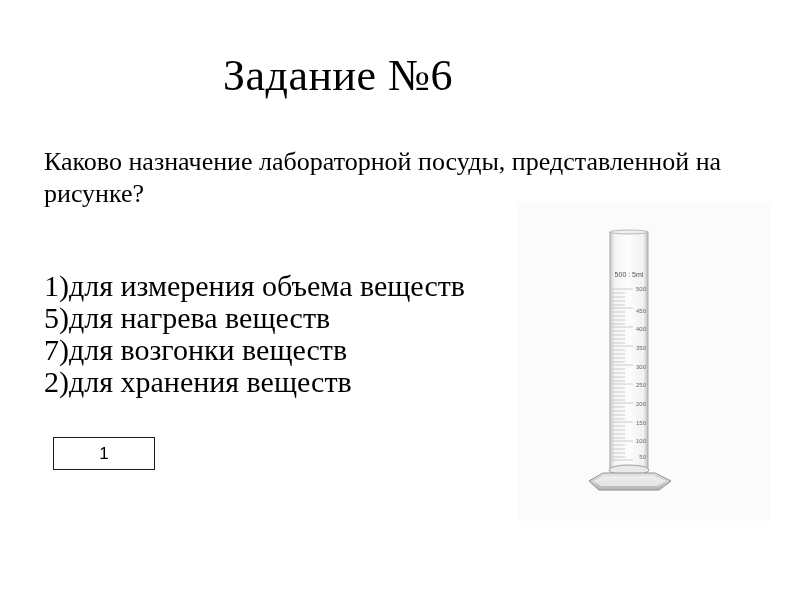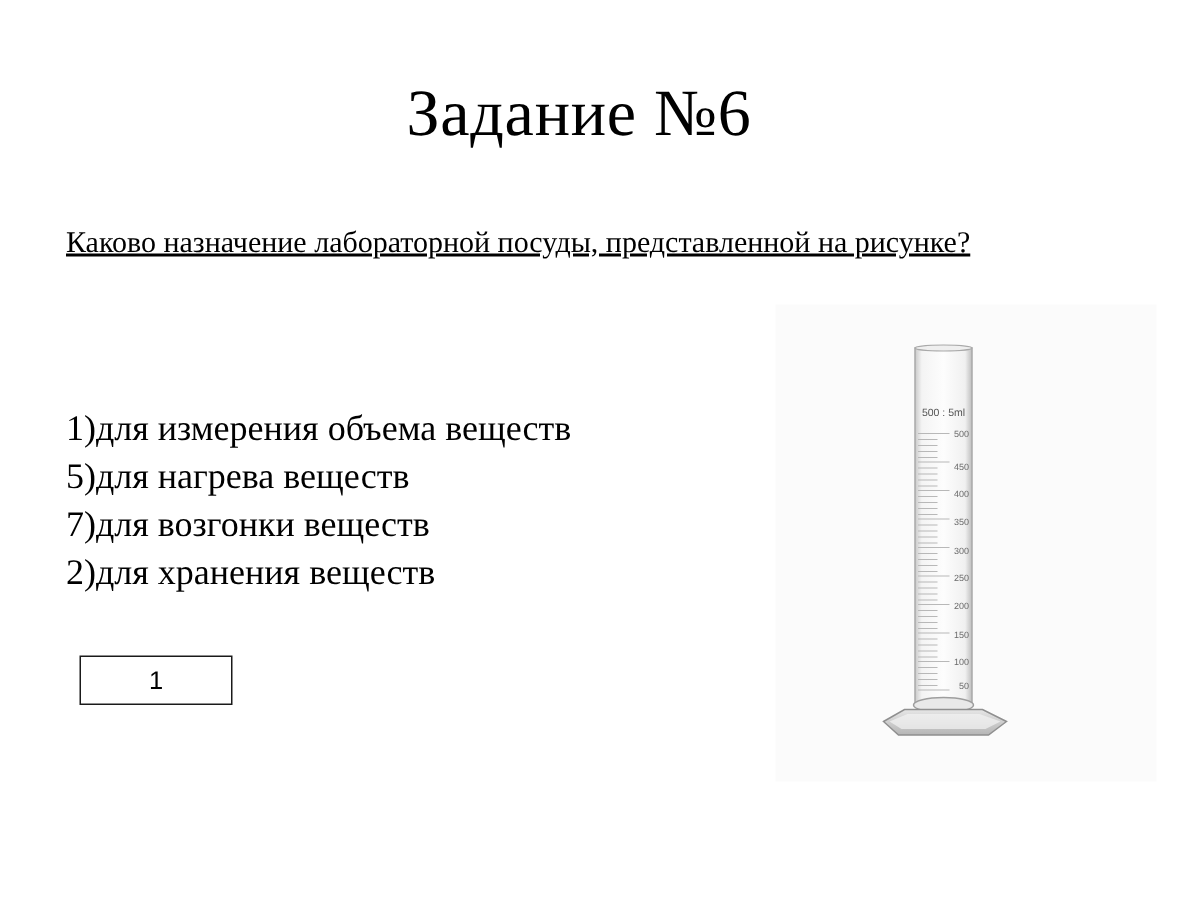--- a/index.html
+++ b/index.html
@@ -3,29 +3,29 @@
 <meta charset="utf-8">
 <style>
   html, body { margin: 0; padding: 0; }
   body {
     width: 800px; height: 600px; position: relative; overflow: hidden;
     background: #ffffff; color: #000000;
     font-family: "Liberation Serif", "DejaVu Serif", serif;
   }
   .title {
     position: absolute; left: 0; top: 48px; width: 676px; text-align: center;
-    font-size: 44px; line-height: 56px; letter-spacing: 0.5px; padding-left: 48px;
+    font-size: 44px; line-height: 56px; letter-spacing: 0.5px;
   }
   .question {
     position: absolute; left: 44px; top: 146px; width: 720px;
-    font-size: 20px; line-height: 32px; text-decoration: underline;
+    font-size: 26px; line-height: 32px;
   }
   .options {
     position: absolute; left: 44px; top: 270px; margin: 0; padding: 0; list-style: none;
-    font-size: 24px; line-height: 32px;
+    font-size: 30px; line-height: 32px;
   }
   .options li { margin: 0; padding: 0; white-space: nowrap; }
   .answer-box {
     position: absolute; left: 53px; top: 437px; width: 102px; height: 33px;
     border: 1.5px solid #1a1a1a; box-sizing: border-box;
     display: flex; align-items: center; justify-content: center;
     font-family: "Liberation Sans", "DejaVu Sans", sans-serif; font-size: 17px;
   }
   .figure {
     position: absolute; left: 517px; top: 203px; width: 254px; height: 318px;

